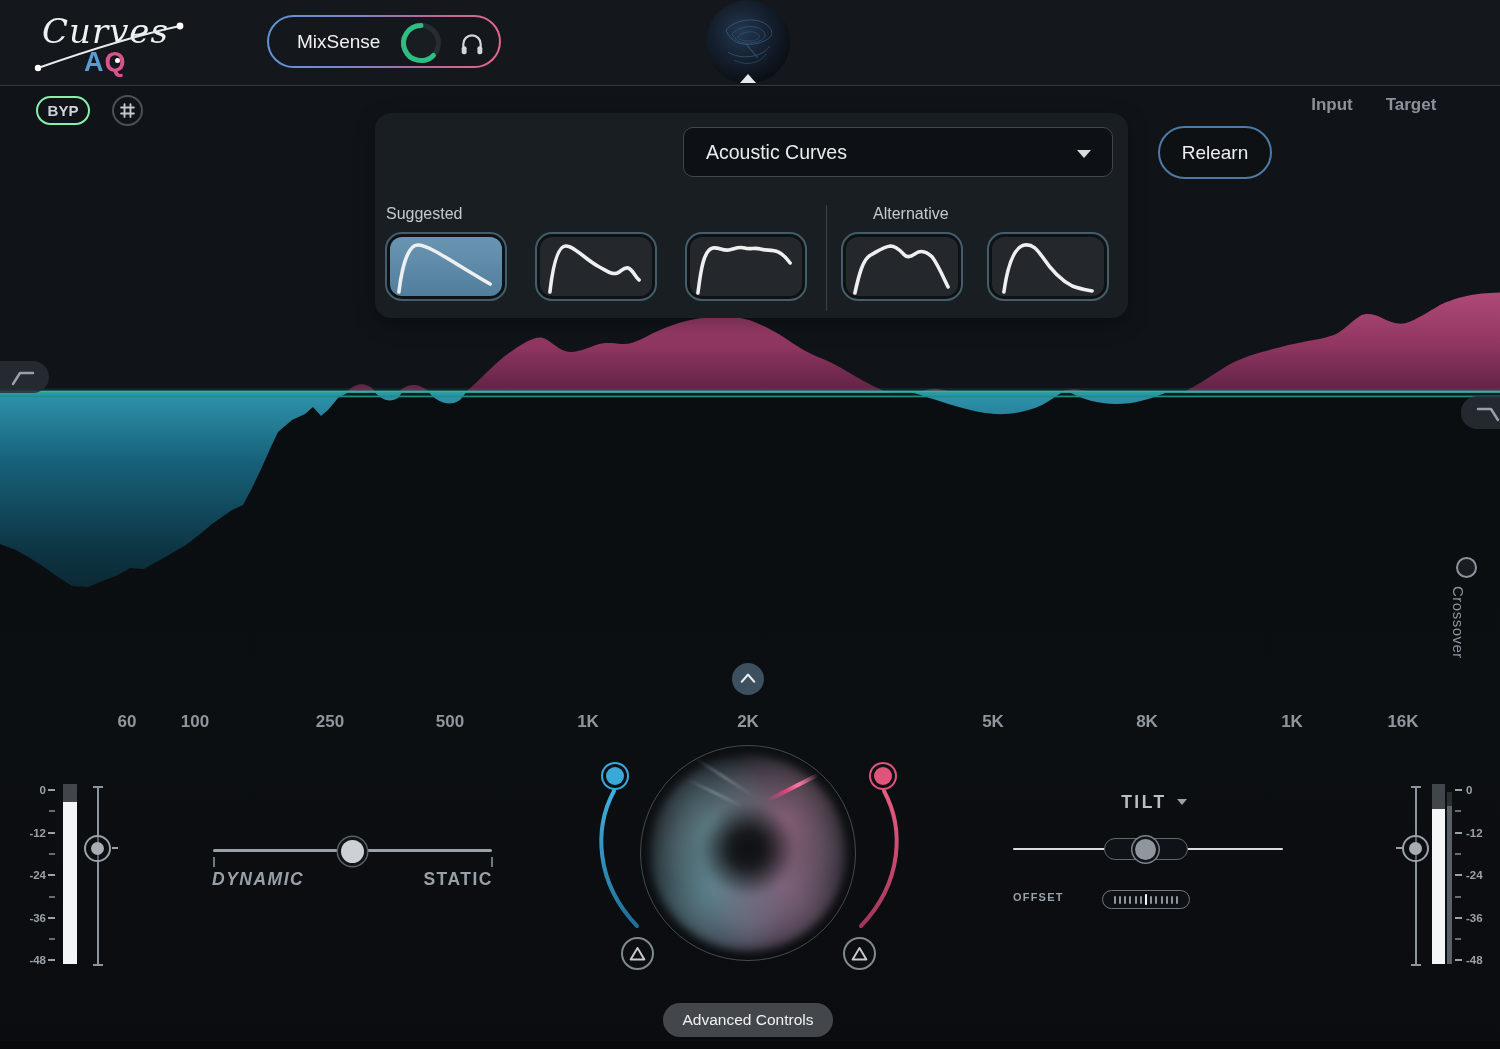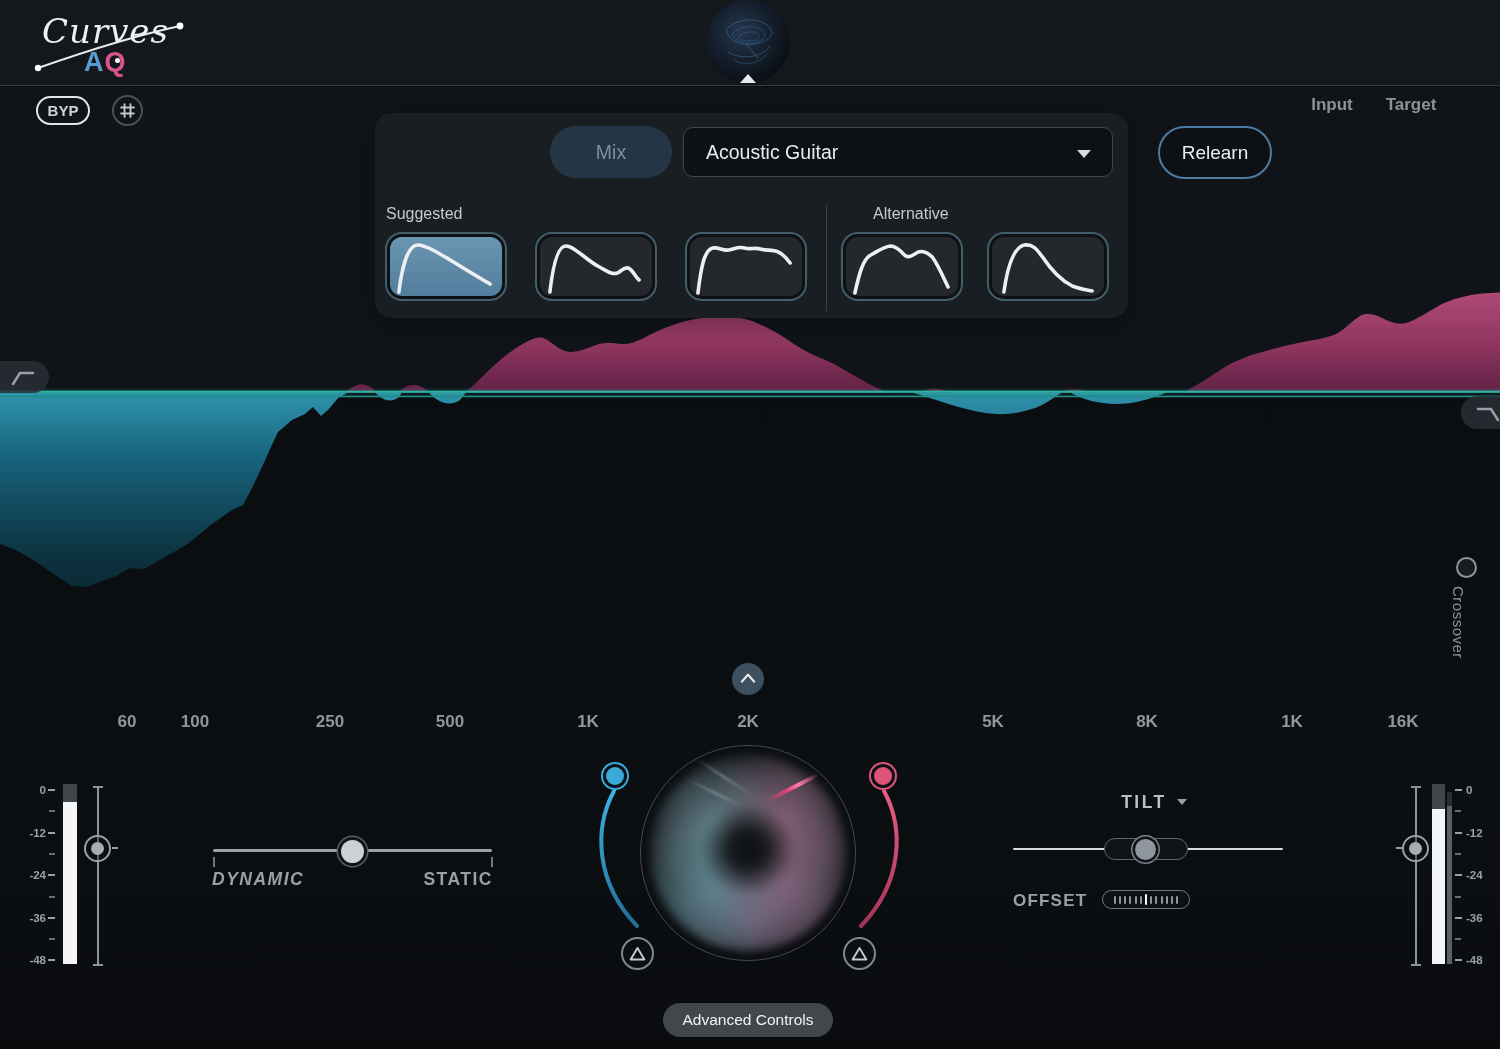--- a/index.html
+++ b/index.html
@@ -31,21 +31,21 @@
   .mixsense{left:267px;top:15px;width:234px;height:53px;border-radius:27px;padding:2px;z-index:5;
             background:linear-gradient(90deg,#5f93d8 0%,#7d85c4 38%,#b06a9e 66%,#e2688b 100%);box-sizing:border-box;}
   .mixsense-inner{width:100%;height:100%;border-radius:25px;background:#14181c;position:relative;}
   .mixsense-label{position:absolute;left:28px;top:14px;font-size:19px;color:#eef0f2;}
 
   .sphere{left:706px;top:0px;width:84px;height:84px;border-radius:50%;z-index:4;overflow:hidden;
           background:radial-gradient(circle at 42% 38%, #233750 0%, #15202e 40%, #0b1016 72%, #0a0d11 100%);}
   .expand-tri{left:740px;top:74px;width:0;height:0;border-left:8px solid transparent;border-right:8px solid transparent;
               border-bottom:9px solid #e7eaec;z-index:5;}
 
-  .byp-btn{left:36px;top:96px;width:54px;height:29px;border-radius:15px;border:2px solid #e5e5e5;background:#101419;
+  .byp-btn{left:36px;top:96px;width:54px;height:29px;border-radius:15px;border:2px solid #86efac;background:#101419;
            color:#ced3d7;font-size:15px;font-weight:bold;display:flex;align-items:center;justify-content:center;z-index:5;box-sizing:border-box;}
   .grid-btn{left:112px;top:95px;width:31px;height:31px;border-radius:50%;border:2px solid #4a5058;background:#101419;
             display:flex;align-items:center;justify-content:center;z-index:5;box-sizing:border-box;}
   .io-label{top:95px;font-size:17px;font-weight:bold;color:#8b929a;text-align:center;z-index:5;}
 
   
   .panel{left:375px;top:113px;width:753px;height:205px;border-radius:16px;background:#191e23;
          box-shadow:0 6px 20px rgba(0,0,0,.35);z-index:3;}
   .tab{position:absolute;top:13px;height:52px;border-radius:26px;display:flex;align-items:center;justify-content:center;
        font-size:19.5px;}
@@ -113,21 +113,21 @@
            display:flex;align-items:center;justify-content:center;z-index:3;box-sizing:border-box;}
 
   
   .tilt-row{left:1104px;top:791px;width:100px;height:22px;display:flex;align-items:center;justify-content:center;gap:10px;z-index:2;}
   .tilt-label{font-size:17.5px;font-weight:bold;letter-spacing:2.5px;color:#b9bfc4;}
   .tilt-caret{width:0;height:0;border-left:5.5px solid transparent;border-right:5.5px solid transparent;border-top:6.5px solid #9aa1a8;}
   .tilt-track{left:1013px;top:847.5px;width:270px;height:2.6px;border-radius:2px;background:#d9dde0;z-index:2;}
   .tilt-recess{left:1104px;top:838px;width:84px;height:22px;border-radius:11px;background:#0f1317;border:1.5px solid #60676e;z-index:2;box-sizing:border-box;}
   .tilt-handle{left:1134.5px;top:838.5px;width:21px;height:21px;border-radius:50%;background:#8f969d;z-index:3;
                box-shadow:0 0 0 2.5px #0f1317,0 0 0 4px #7b828a;}
-  .offset-label{left:1013px;top:891px;font-size:17px;font-weight:bold;letter-spacing:1.2px;color:#99a0a7;z-index:2;}
+  .offset-label{left:1013px;top:891px;font-size:11px;font-weight:bold;letter-spacing:1.2px;color:#99a0a7;z-index:2;}
   .offset-scrub{left:1102px;top:890px;width:88px;height:19px;border-radius:10px;border:1.5px solid #70777e;background:#0d1115;
                 display:flex;align-items:center;justify-content:center;gap:3.2px;z-index:2;box-sizing:border-box;}
   .offset-scrub i{display:block;width:2px;height:8px;background:#8d949b;border-radius:1px;}
   .offset-scrub i.on{background:#f4f6f7;height:11px;}
 
   
   .xover-circle{left:1456px;top:557px;width:21px;height:21px;border-radius:50%;border:2.5px solid #8d949b;background:#191d22;z-index:2;box-sizing:border-box;}
   .xover-label{left:1450px;top:586px;height:96px;writing-mode:vertical-rl;font-size:15px;color:#8d949b;letter-spacing:.5px;z-index:2;}
 
   .advanced-btn{left:663px;top:1003px;width:170px;height:34px;border-radius:17.5px;background:#43474c;color:#f0f2f4;
@@ -199,20 +199,34 @@
     <svg class="abs" style="left:0;top:0;" width="170" height="76">
       <path d="M10,62 C50,48 105,30 152,20" fill="none" stroke="#e8ebee" stroke-width="2"></path>
       <circle cx="10" cy="62" r="3.2" fill="#fff"></circle>
         <circle cx="152" cy="20" r="3.4" fill="#fff"></circle>
     </svg>
     <div class="logo-aq">
       <span class="a">A</span><span class="q">Q</span>
     </div>
   </div>
 
+  <div class="abs mixsense">
+    <div class="mixsense-inner">
+      <span class="mixsense-label">MixSense</span>
+      <svg class="abs" style="left:128px;top:2px;" width="48" height="48" viewBox="0 0 48 48">
+        <circle cx="24" cy="24" r="17.5" fill="#181d21" stroke="#272d33" stroke-width="5"></circle>
+        <path d="M36.4,36.4 A17.5,17.5 0 1 1 24,6.5" fill="none" stroke="#2ebd82" stroke-width="5" stroke-linecap="round"></path>
+      </svg>
+      <svg class="abs" style="left:190px;top:14px;" width="26" height="26" viewBox="0 0 24 24">
+        <path d="M4,16 v-4 a8,8 0 0 1 16,0 v4" fill="none" stroke="#d3d7db" stroke-width="2"></path>
+        <rect x="2.5" y="14" width="4.5" height="7.5" rx="2" fill="#d3d7db"></rect>
+        <rect x="17" y="14" width="4.5" height="7.5" rx="2" fill="#d3d7db"></rect>
+      </svg>
+    </div>
+  </div>
 
   <div class="abs sphere">
     <svg width="84" height="84" viewBox="0 0 84 84">
       <g fill="none" stroke="#4a7ab0" opacity=".5">
         <path d="M20,30 C30,18 55,16 64,28 C70,36 60,42 48,44 C36,46 24,42 20,30 Z" stroke-width="1"></path>
         <path d="M26,34 C34,25 52,24 58,32 C62,38 54,42 45,43 C37,44 29,41 26,34 Z" stroke-width=".8"></path>
         <path d="M32,37 C37,31 49,30 53,35 C55,39 49,41 43,41 C38,41 33,40 32,37 Z" stroke-width=".7"></path>
         <path d="M22,52 C34,60 56,58 64,46" stroke-width="1"></path>
         <path d="M28,60 C38,66 54,64 60,54" stroke-width=".8"></path>
         <path d="M40,44 L52,58" stroke-width="1.2" opacity=".8"></path>
@@ -230,23 +244,22 @@
           <path d="M6,10 H21"></path>
           <path d="M6,17 H21"></path>
       </g>
     </svg>
   </div>
 
   <div class="abs io-label" style="left:1302px;width:60px;">Input</div>
   <div class="abs io-label" style="left:1378px;width:66px;">Target</div>
 
   <div class="abs panel">
-    <div class="tab mix">Mix</div>
     <div class="dropdown">
-      <span class="dropdown-label">Acoustic Guitar</span>
+      <span class="dropdown-label">Acoustic Curves</span>
       <span class="caret-down"></span>
     </div>
     <div class="group-label" style="left:11px;">Suggested</div>
     <div class="group-label" style="left:454px;margin-left:44px;">Alternative</div>
     <div class="v-div"></div>
 
     <div class="thumb selected" style="left:10px;">
       <div class="thumb-inner"><svg width="100%" height="100%" viewBox="0 0 113 59" preserveAspectRatio="none">
         <path d="M9,55 C12,30 18,8 28,8 C40,8 64,26 101,47" fill="none" stroke="#edeff1" stroke-width="3.6" stroke-linecap="round"></path>
           </svg></div>

